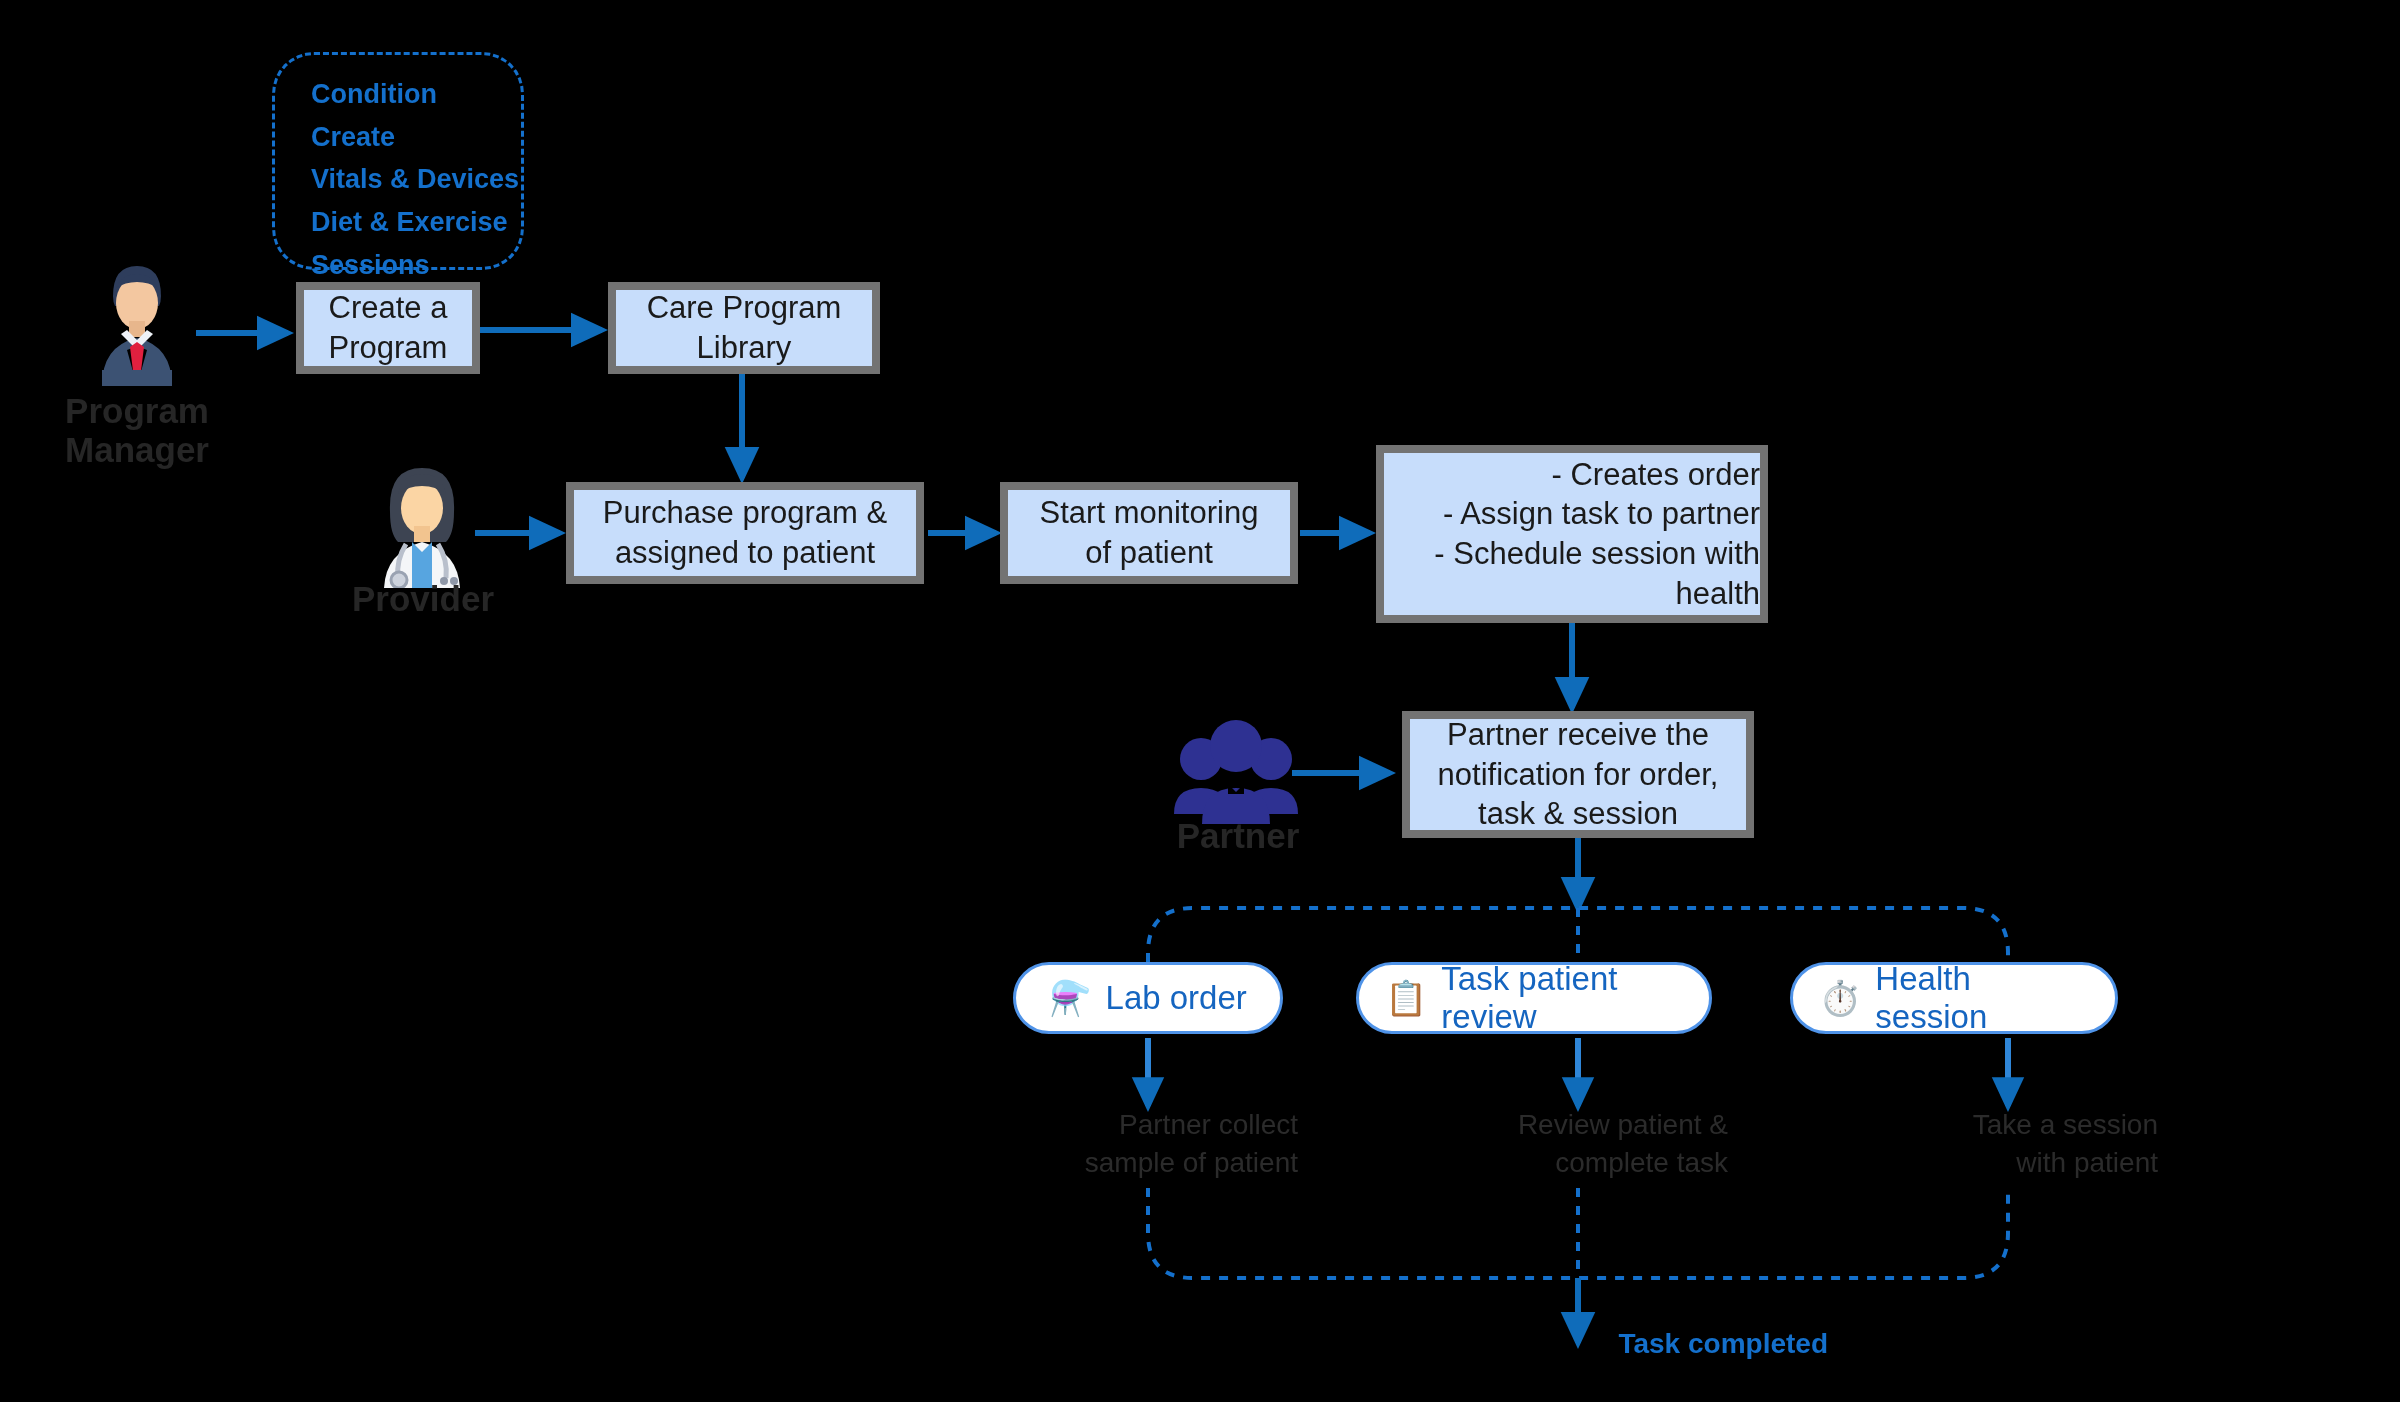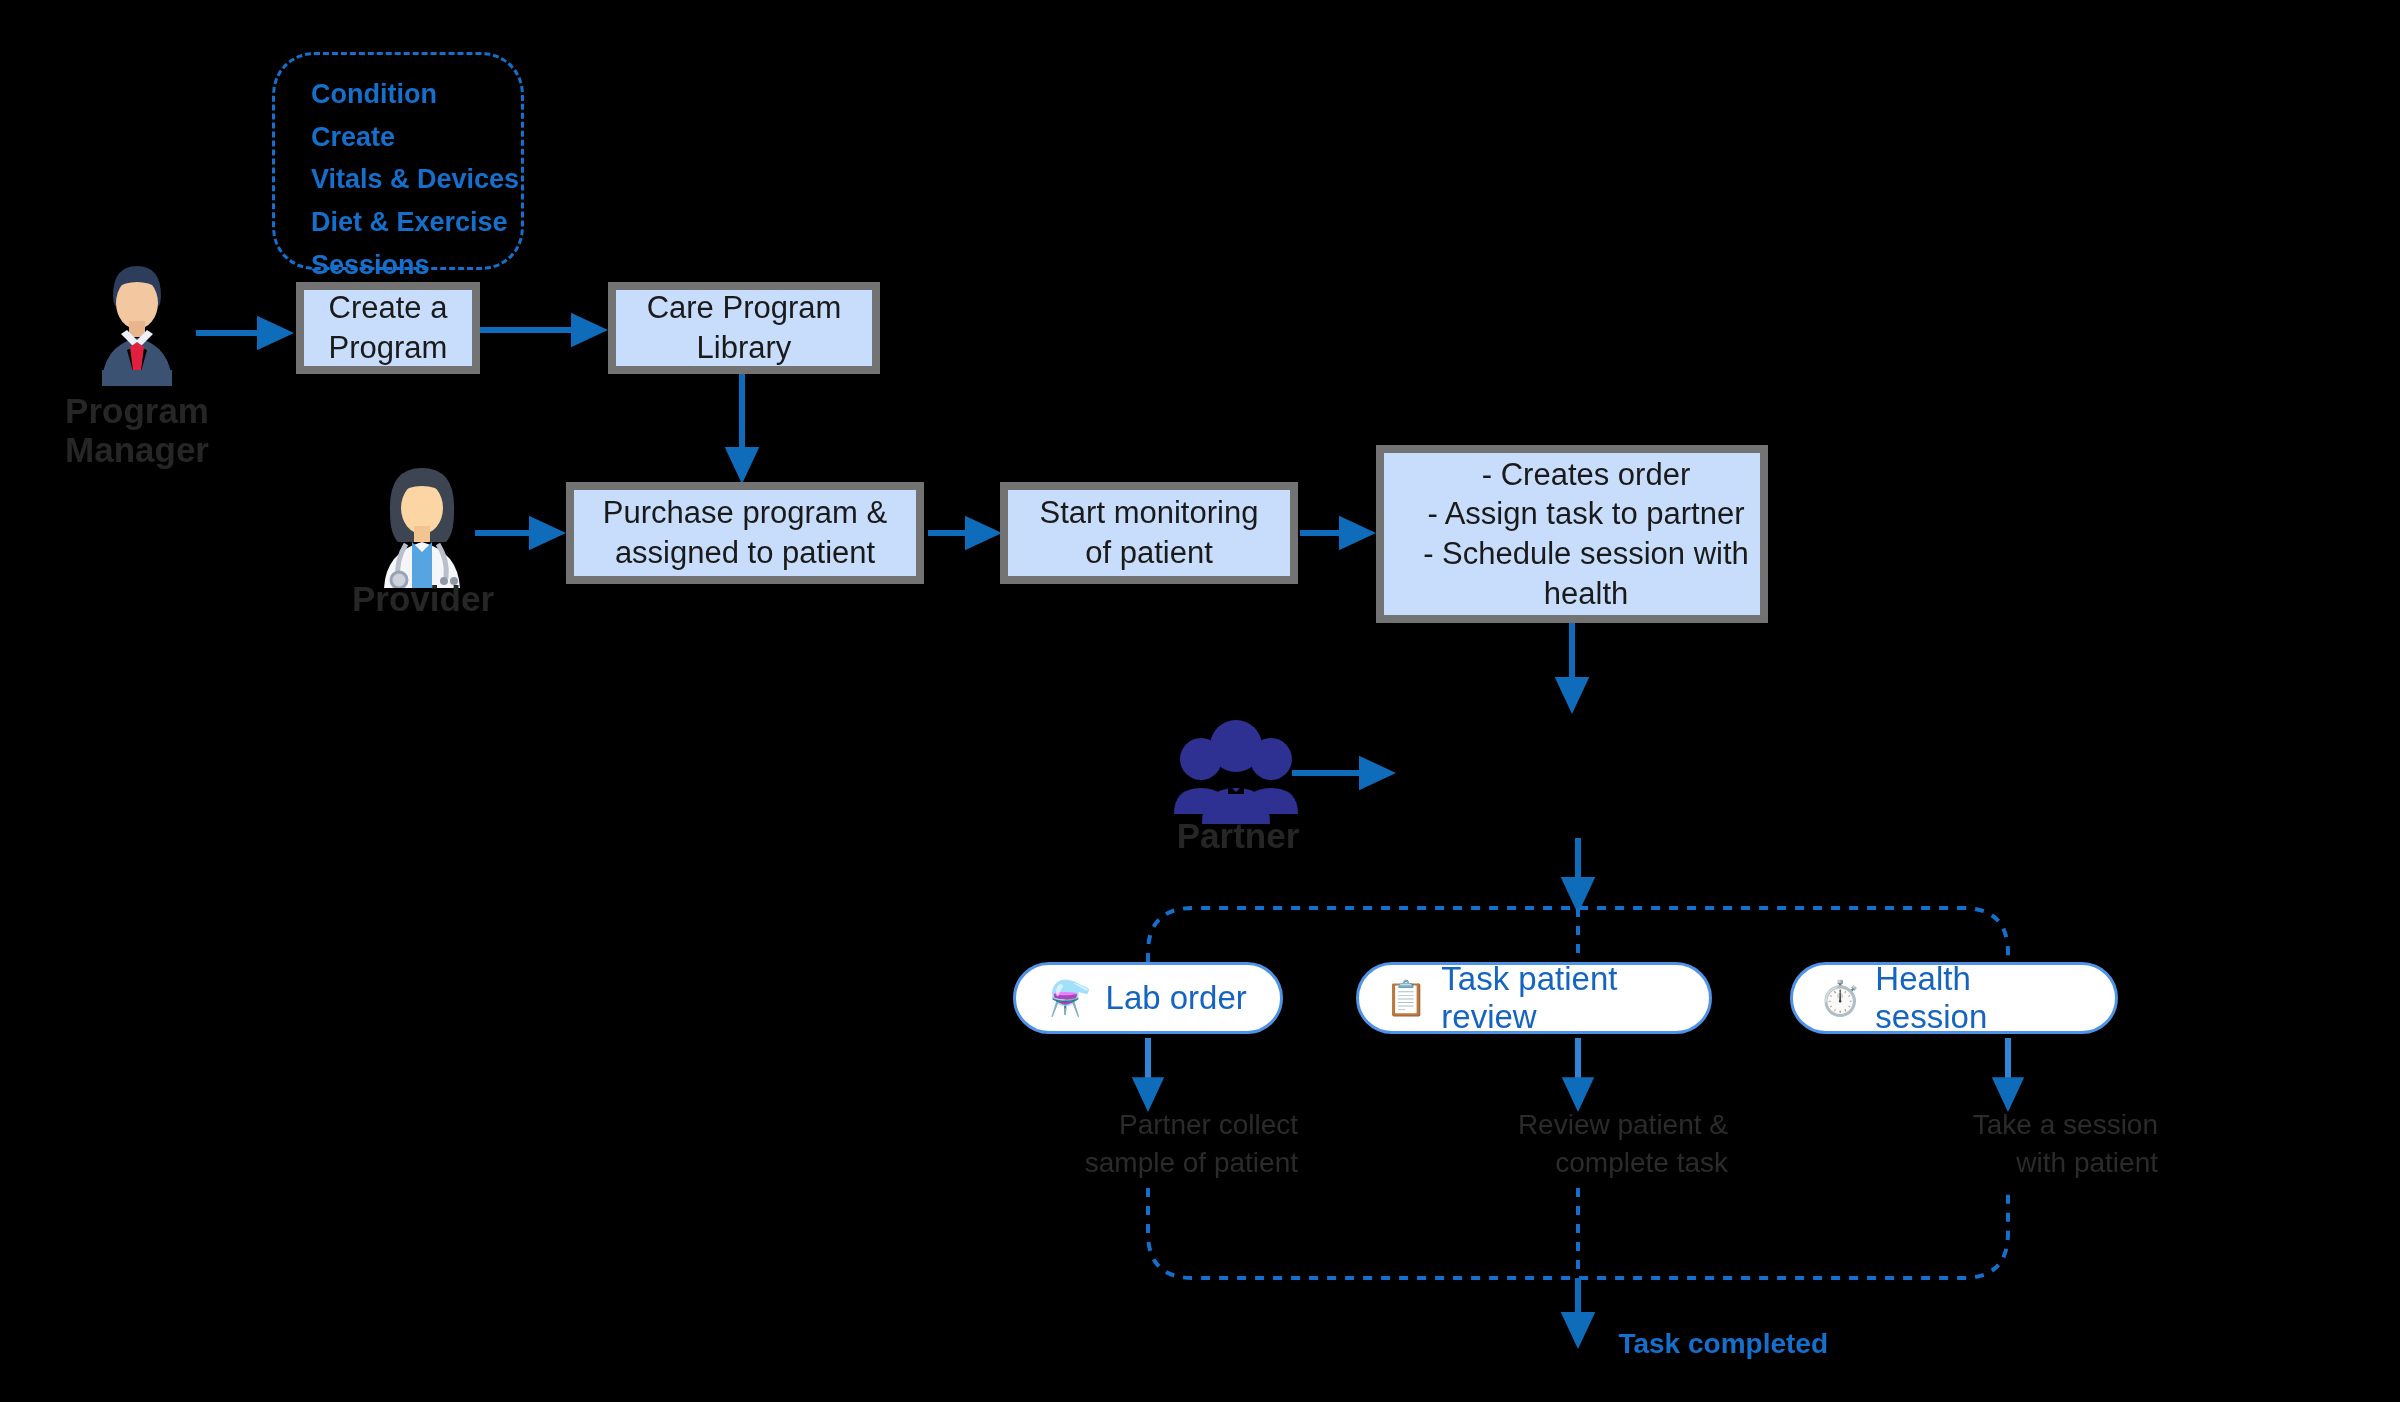--- a/index.html
+++ b/index.html
@@ -28,21 +28,21 @@
     display: flex;
     align-items: center;
     justify-content: center;
     text-align: center;
     font-size: 31px;
     line-height: 1.28;
     font-family: "Liberation Sans", sans-serif;
   }
   .pbox.left-align {
     justify-content: flex-start;
-    text-align: center;
+    text-align: right;
     padding-left: 28px;
   }
   .pbox .lines { width: 100%; }
   
   .dashbox {
     position: absolute;
     box-sizing: border-box;
     border: 3px dashed #1470cc;
     border-radius: 42px;
     background: transparent;
@@ -255,20 +255,27 @@
 
   <div class="pbox left-align" style="left:1376px; top:437px; width:392px; height:178px;">
     <div class="lines">
       <div>- Creates order</div>
       <div>- Assign task to partner</div>
       <div>- Schedule session with</div>
       <div>   health</div>
     </div>
   </div>
 
+  <div class="pbox" style="left:1402px; top:703px; width:352px; height:127px;">
+    <div class="lines">
+      <div>Partner receive the</div>
+      <div>notification for order,</div>
+      <div>task &amp; session</div>
+    </div>
+  </div>
 
   <div class="pill" style="left:1013px; top:954px; width:270px; height:72px;">
     <span class="emoji">⚗️</span>
     <span>Lab order</span>
   </div>
 
   <div class="pill" style="left:1356px; top:954px; width:356px; height:72px;">
     <span class="emoji">📋</span>
     <span>Task patient review</span>
   </div>

